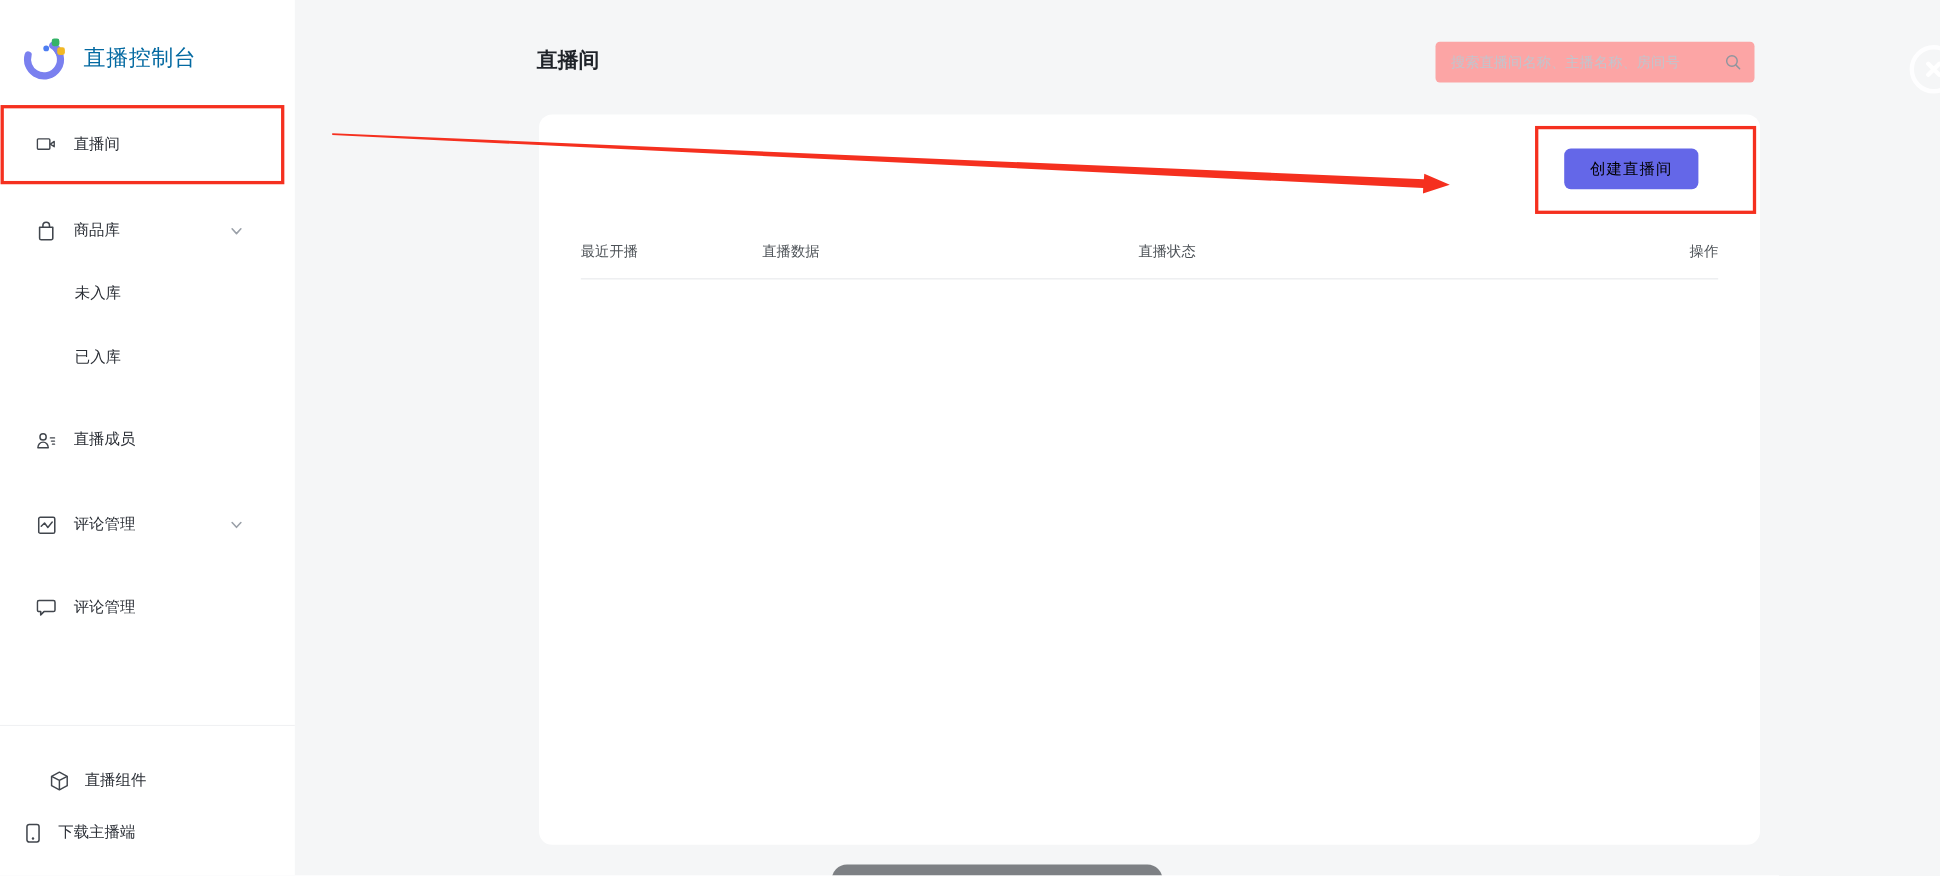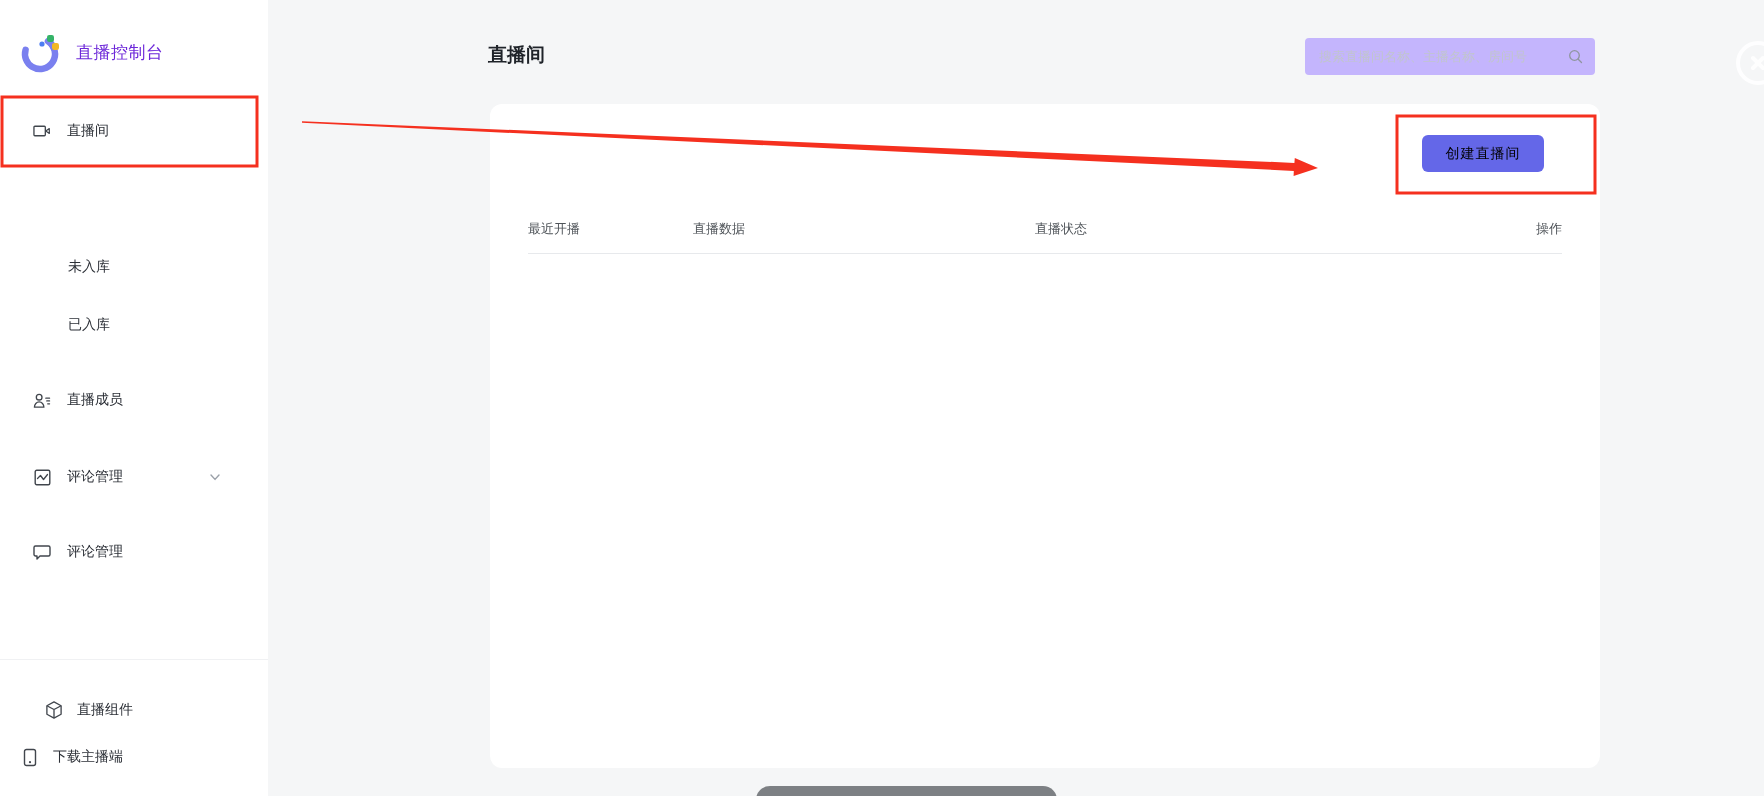--- a/index.html
+++ b/index.html
@@ -8,37 +8,37 @@
   .page {
     position: relative; width: 1764px; height: 796px;
     background: #f5f6f7; overflow: hidden;
   }
   
   .sidebar {
     position: absolute; left: 0; top: 0; width: 268px; height: 796px;
     background: #ffffff;
   }
   .brand { position: absolute; left: 19px; top: 30px; height: 44px; display: flex; align-items: center; }
-  .brand-title { margin-left: 13px; font-size: 17px; font-weight: 500; color: #6d28d9; letter-spacing: 0.5px; }
+  .brand-title { margin-left: 13px; font-size: 20px; font-weight: 500; color: #0369a1; letter-spacing: 0.5px; }
   .nav-item {
     position: absolute; left: 0; width: 268px; height: 40px;
     display: flex; align-items: center; cursor: pointer;
   }
   .nav-item .nicon { width: 18px; height: 18px; margin-left: 33px; display: flex; align-items: center; justify-content: center; flex: none; }
   .nav-item .nlabel { margin-left: 16px; font-size: 14px; color: #2b2f36; }
   .nav-item.sub .nlabel { margin-left: 68px; }
   .nav-item .chevron { position: absolute; right: 46px; top: 13px; }
   .nav-item.footer-group .nicon { margin-left: 21px; }
   .nav-item.footer-group .nlabel { margin-left: 14px; }
   .sidebar-divider { position: absolute; left: 0; top: 659px; width: 268px; height: 1px; background: #f0f1f3; }
   
   .page-title { position: absolute; left: 488px; top: 42px; font-size: 19px; font-weight: 700; color: #1f2329; }
   .searchbox {
     position: absolute; left: 1305px; top: 38px; width: 290px; height: 37px;
-    background: #c4b5fd; border-radius: 4px; display: flex; align-items: center;
+    background: #fca5a5; border-radius: 4px; display: flex; align-items: center;
   }
   .searchbox input {
     flex: 1; border: none; outline: none; background: transparent;
     font-size: 13px; color: #2b2f36; padding: 0 6px 0 14px;
     font-family: "Liberation Sans", "DejaVu Sans", sans-serif;
   }
   .searchbox input::placeholder { color: #c1c5cd; }
   .searchbox .search-ic { margin-right: 12px; display: flex; }
   .faint-close {
     position: absolute; left: 1736px; top: 41px; width: 44px; height: 44px;
@@ -94,20 +94,34 @@
     <div class="nav-item" style="top:111px;">
       <span class="nicon">
         <svg width="19" height="16" viewBox="0 0 19 16">
           <rect x="1" y="3" width="12" height="10" rx="1" fill="none" stroke="#41464d" stroke-width="1.4"></rect>
           <path d="M13.5 8 L17.2 5.4 L17.2 10.6 Z" fill="none" stroke="#41464d" stroke-width="1.3" stroke-linejoin="round"></path>
         </svg>
       </span>
       <span class="nlabel">直播间</span>
     </div>
 
+    <div class="nav-item" style="top:190px;">
+      <span class="nicon">
+        <svg width="16" height="18" viewBox="0 0 16 18">
+          <path d="M2 5.5 h12 v10 a1.5 1.5 0 0 1 -1.5 1.5 h-9 a1.5 1.5 0 0 1 -1.5 -1.5 Z" fill="none" stroke="#41464d" stroke-width="1.4" stroke-linejoin="round"></path>
+          <path d="M5 5.5 V4 a3 3 0 0 1 6 0 v1.5" fill="none" stroke="#41464d" stroke-width="1.4"></path>
+        </svg>
+      </span>
+      <span class="nlabel">商品库</span>
+      <span class="chevron">
+        <svg width="14" height="14" viewBox="0 0 14 14">
+            <path d="M3 5 L7 9.4 L11 5" fill="none" stroke="#9aa0a8" stroke-width="1.4" stroke-linecap="round" stroke-linejoin="round"></path>
+          </svg>
+      </span>
+    </div>
 
     <div class="nav-item sub" style="top:247px;">
       <span class="nlabel">未入库</span>
     </div>
 
     <div class="nav-item sub" style="top:305px;">
       <span class="nlabel">已入库</span>
     </div>
 
     <div class="nav-item" style="top:380px;">

